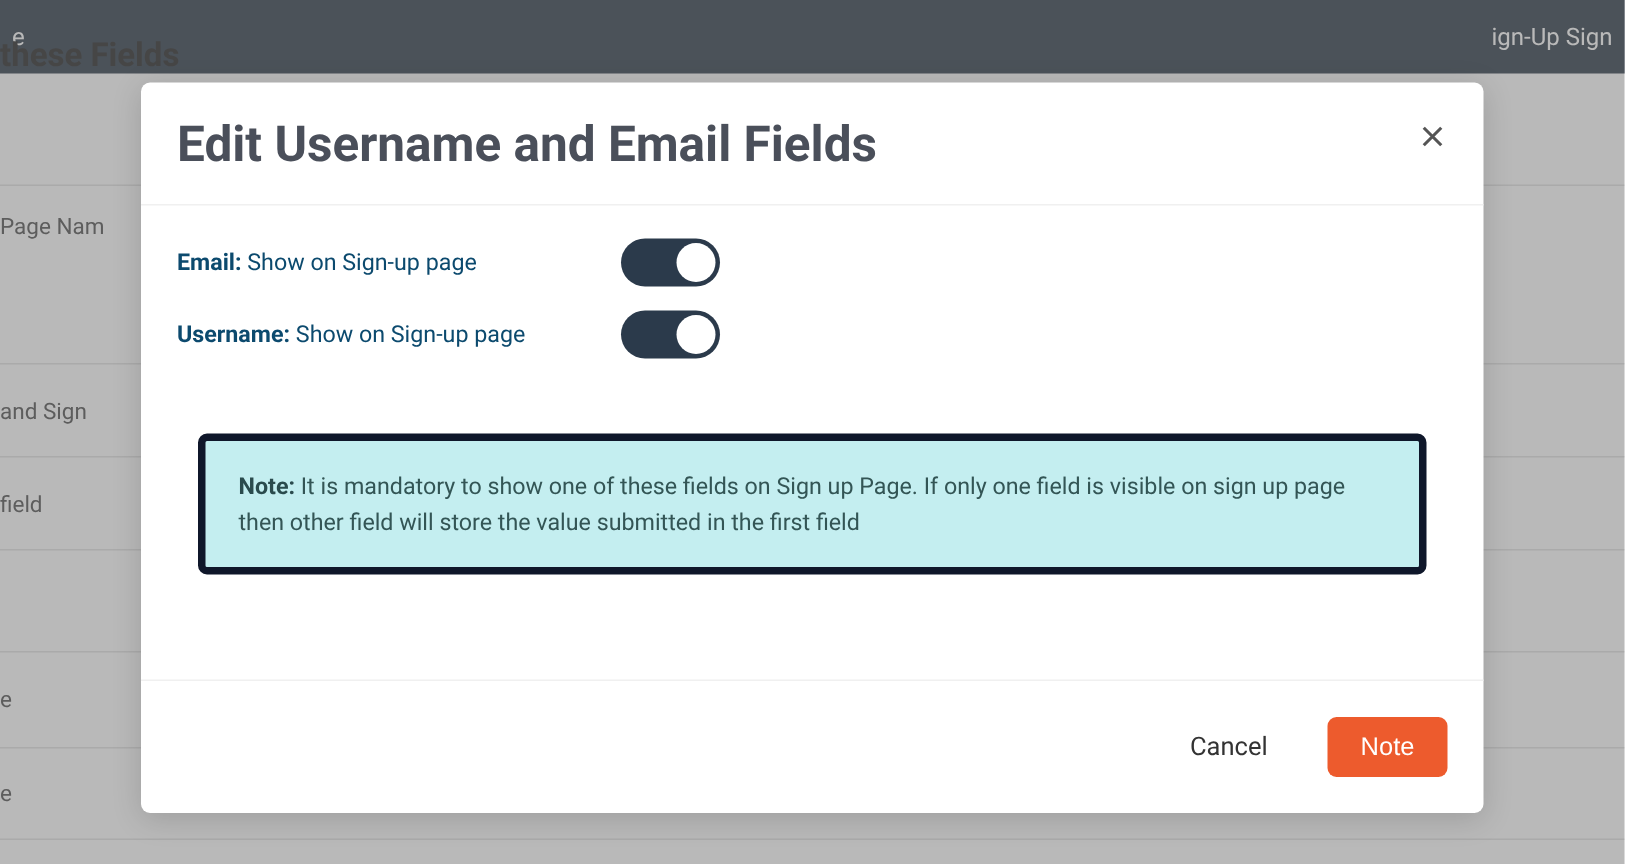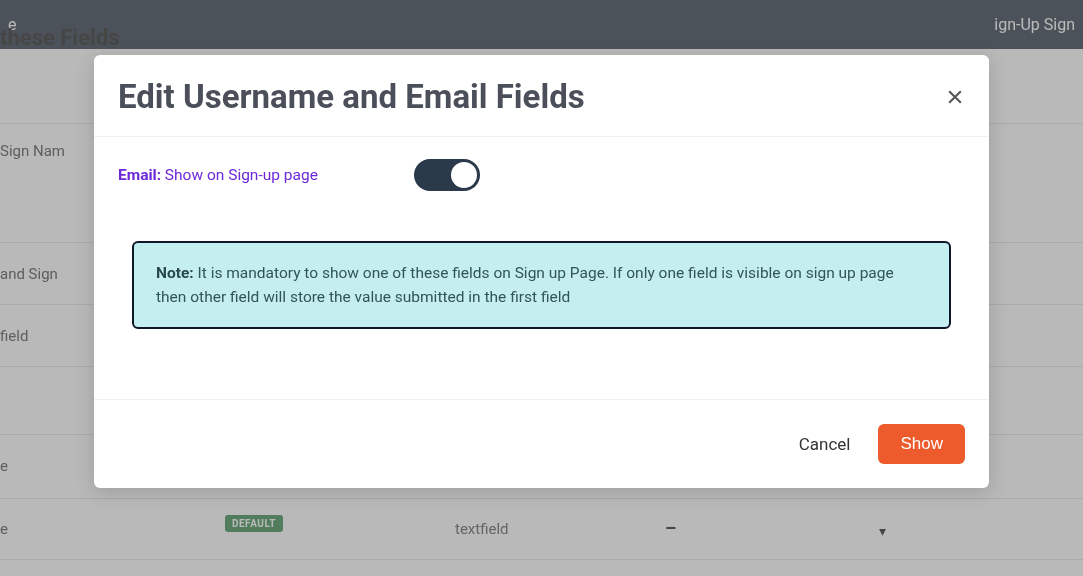--- a/index.html
+++ b/index.html
@@ -111,21 +111,21 @@
     background: #fff;
     border-radius: 6px;
     box-shadow: 0 4px 20px rgba(0,0,0,0.15);
     display: flex;
     flex-direction: column;
   }
   .modal-header {
     padding: 22px 20px 20px 24px;
     display: flex;
     justify-content: space-between;
-    align-items: center;
+    align-items: flex-start;
     border-bottom: 1px solid #f0f0f0;
   }
   .modal-title {
     font-size: 33px;
     font-weight: 700;
     color: #4a4f5a;
   }
   .close-btn {
     cursor: pointer;
     color: #555;
@@ -145,21 +145,21 @@
     padding: 22px 24px 10px 24px;
   }
   .toggle-row {
     display: flex;
     align-items: center;
     margin-bottom: 16px;
   }
   .toggle-label {
     width: 296px;
     font-size: 15.5px;
-    color: #6d28d9;
+    color: #0c4a6e;
   }
   .toggle-label strong {
     font-weight: 700;
   }
   .toggle {
     width: 66px;
     height: 32px;
     background: #2b3a4b;
     border-radius: 20px;
     position: relative;
@@ -171,40 +171,40 @@
     right: 3px;
     width: 26px;
     height: 26px;
     background: #fff;
     border-radius: 50%;
   }
   
   .note-box {
     margin: 50px 14px 14px 14px;
     background: #c4eef0;
-    border: 2px solid #0f172a;
+    border: 5px solid #0f172a;
     border-radius: 6px;
     padding: 18px 22px;
     font-size: 15.5px;
     line-height: 1.55;
     color: #355;
   }
   .note-box strong {
     color: #2a4b4d;
     font-weight: 700;
   }
   
   .modal-footer {
     border-top: 1px solid #f0f0f0;
     padding: 24px 24px 24px 24px;
     margin-top: 46px;
     display: flex;
     justify-content: flex-end;
     align-items: center;
-    gap: 28px;
+    gap: 40px;
   }
   .cancel-link {
     font-size: 17px;
     color: #333;
     cursor: pointer;
   }
   .save-btn {
     background: #ed5b2d;
     color: #fff;
     font-size: 17px;
@@ -214,21 +214,21 @@
     padding: 10px 22px;
     cursor: pointer;
   }
 </style>
 </head>
 <body>
 
 <div class="bg-page">
   <div class="bg-heading">these Fields</div>
   <div class="bg-row bg-search-row">
-    <span>Sign Nam</span>
+    <span>Page Nam</span>
   </div>
   <div class="bg-header-row">
     <span>e</span>
     <span>ign-Up Sign</span>
   </div>
   <div class="bg-row bg-r1">
     <span>and Sign</span>
   </div>
   <div class="bg-row bg-r2">
     <span>field</span>
@@ -260,24 +260,32 @@
     <div class="modal-body">
       <div class="toggle-row">
         <div class="toggle-label">
           <strong>Email:</strong><span> Show on Sign-up page</span>
         </div>
         <div class="toggle">
           <div class="toggle-knob"></div>
         </div>
       </div>
 
+      <div class="toggle-row">
+        <div class="toggle-label">
+          <strong>Username:</strong><span> Show on Sign-up page</span>
+        </div>
+        <div class="toggle">
+          <div class="toggle-knob"></div>
+        </div>
+      </div>
 
       <div class="note-box">
         <strong>Note:</strong><span> It is mandatory to show one of these fields on Sign up Page. If only one field is visible on sign up page then other field will store the value submitted in the first field</span>
       </div>
     </div>
 
     <div class="modal-footer">
       <span class="cancel-link">Cancel</span>
-      <button class="save-btn">Show</button>
+      <button class="save-btn">Note</button>
     </div>
   </div>
 </div>
 
 </body></html>

